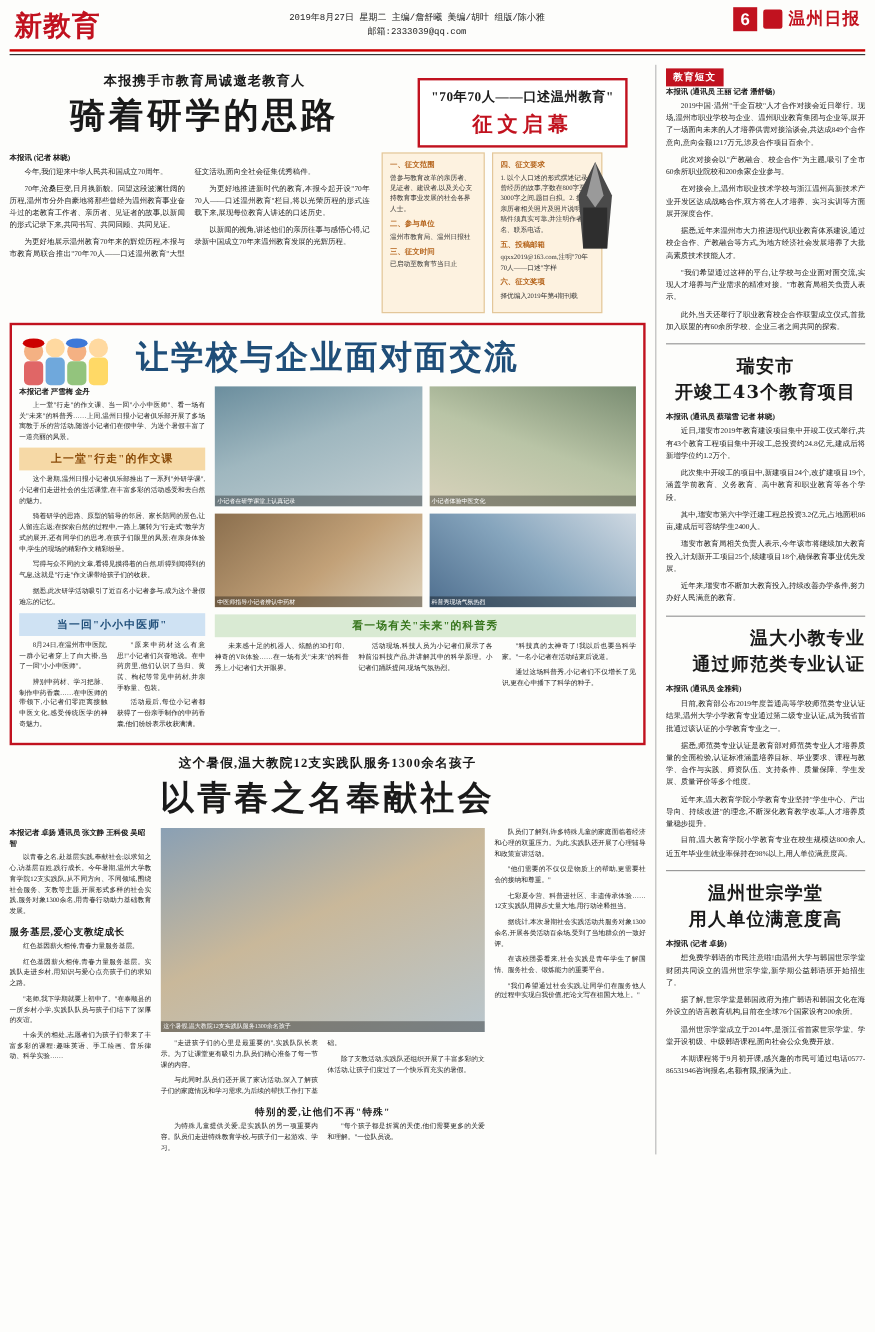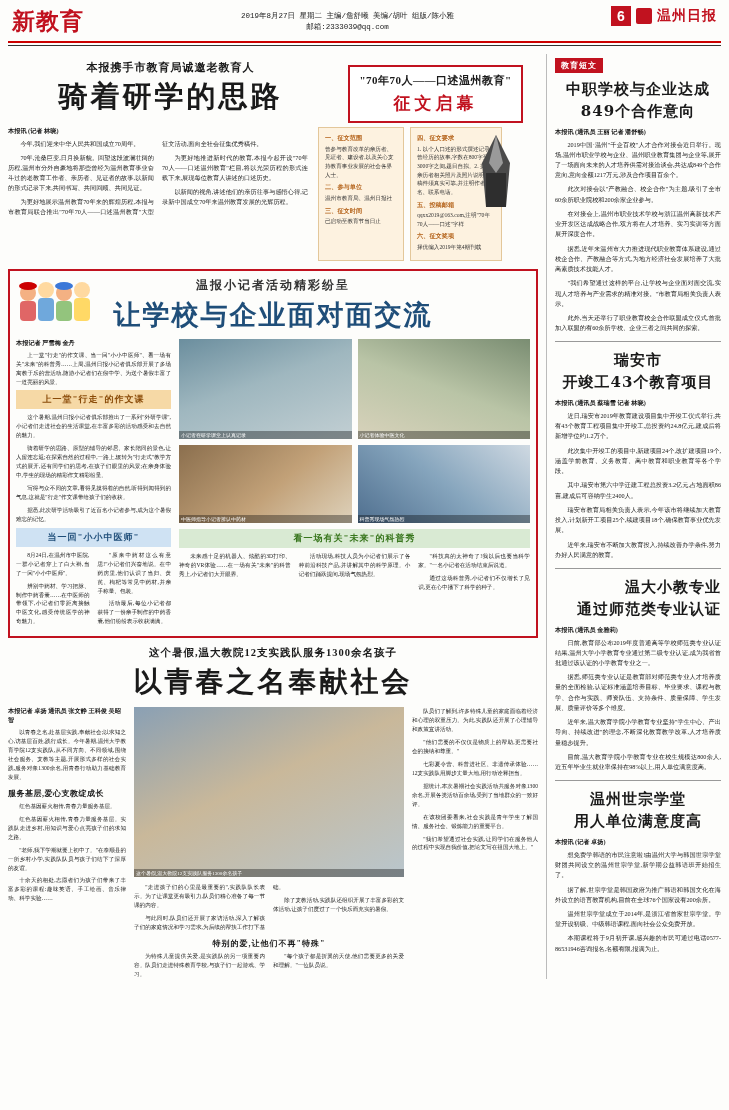--- a/index.html
+++ b/index.html
@@ -217,21 +217,20 @@
             <rect x="6" y="24" width="16" height="20" rx="4" fill="#e06666"></rect>
           <circle cx="32" cy="13" r="8" fill="#ffd9a0"></circle>
             <rect x="24" y="21" width="16" height="23" rx="4" fill="#6fa8dc"></rect>
           <circle cx="50" cy="16" r="8" fill="#f4b183"></circle>
             <rect x="42" y="24" width="16" height="20" rx="4" fill="#93c47d"></rect>
           <circle cx="68" cy="13" r="8" fill="#ffd9a0"></circle>
             <rect x="60" y="21" width="16" height="23" rx="4" fill="#ffd966"></rect>
           <ellipse cx="14" cy="9" rx="9" ry="4" fill="#cc0000"></ellipse>
           <ellipse cx="50" cy="9" rx="9" ry="4" fill="#3c78d8"></ellipse>
         </svg>
-        <div class="sec2-kicker">温报小记者活动精彩纷呈</div>
         <div class="sec2-head">让学校与企业面对面交流</div>
 
         <div class="sec2-body">
           <div class="sec2-l">
             <div class="byline">本报记者 严雪梅 金丹</div>
             <div class="fine">
               <p>上一堂"行走"的作文课、当一回"小小中医师"、看一场有关"未来"的科普秀……上周,温州日报小记者俱乐部开展了多场寓教于乐的营活动,随游小记者们在假中学、为送个暑假丰富了一道亮丽的风景。</p>
             </div>
             <div class="mini-head">上一堂"行走"的作文课</div>
             <div class="fine">
@@ -323,22 +322,20 @@
           </div>
         </div>
       </div>
 
     </div>
 
     <div class="col-side">
       <div class="side-tag">教育短文</div>
 
       <div>
-        <div class="side-head" style="white-space:pre-line;">中职学校与企业达成
-849个合作意向</div>
         <div class="side-byline">本报讯 (通讯员 王丽 记者 潘舒畅)</div>
         <div class="side-txt">
           <p>2019中国·温州"千企百校"人才合作对接会近日举行。现场,温州市职业学校与企业、温州职业教育集团与企业等,展开了一场面向未来的人才培养供需对接洽谈会,共达成849个合作意向,意向金额1217万元,涉及合作项目百余个。</p>
           <p>此次对接会以"产教融合、校企合作"为主题,吸引了全市60余所职业院校和200余家企业参与。</p>
           <p>在对接会上,温州市职业技术学校与浙江温州高新技术产业开发区达成战略合作,双方将在人才培养、实习实训等方面展开深度合作。</p>
           <p>据悉,近年来温州市大力推进现代职业教育体系建设,通过校企合作、产教融合等方式,为地方经济社会发展培养了大批高素质技术技能人才。</p>
           <p>"我们希望通过这样的平台,让学校与企业面对面交流,实现人才培养与产业需求的精准对接。"市教育局相关负责人表示。</p>
           <p>此外,当天还举行了职业教育校企合作联盟成立仪式,首批加入联盟的有60余所学校、企业三者之间共同的探索。</p>
         </div>
       </div>

